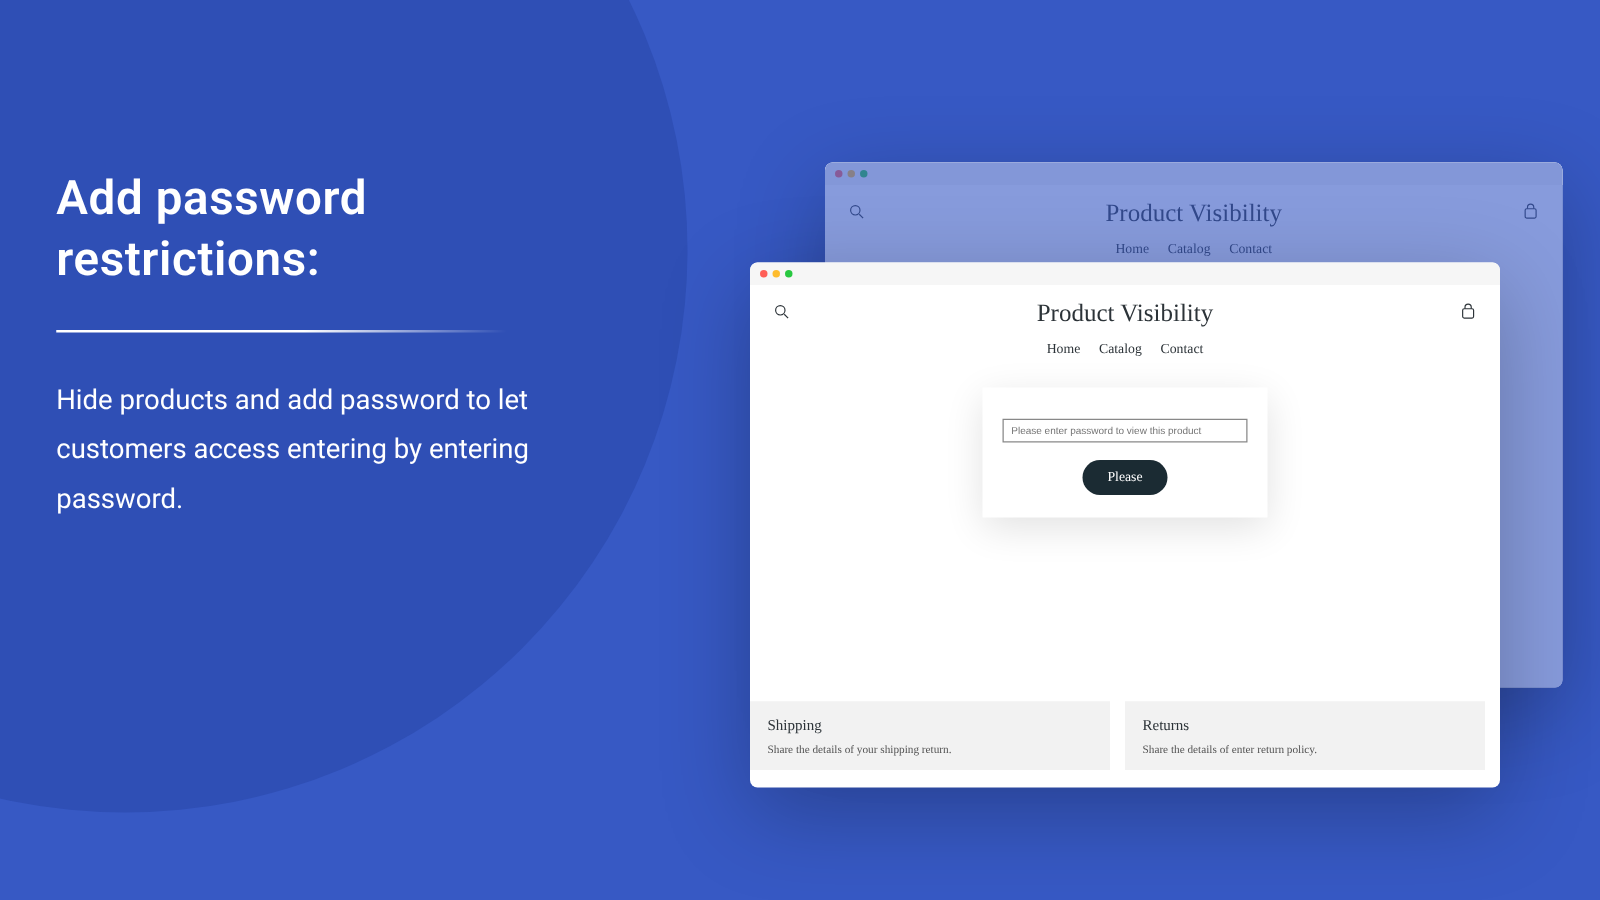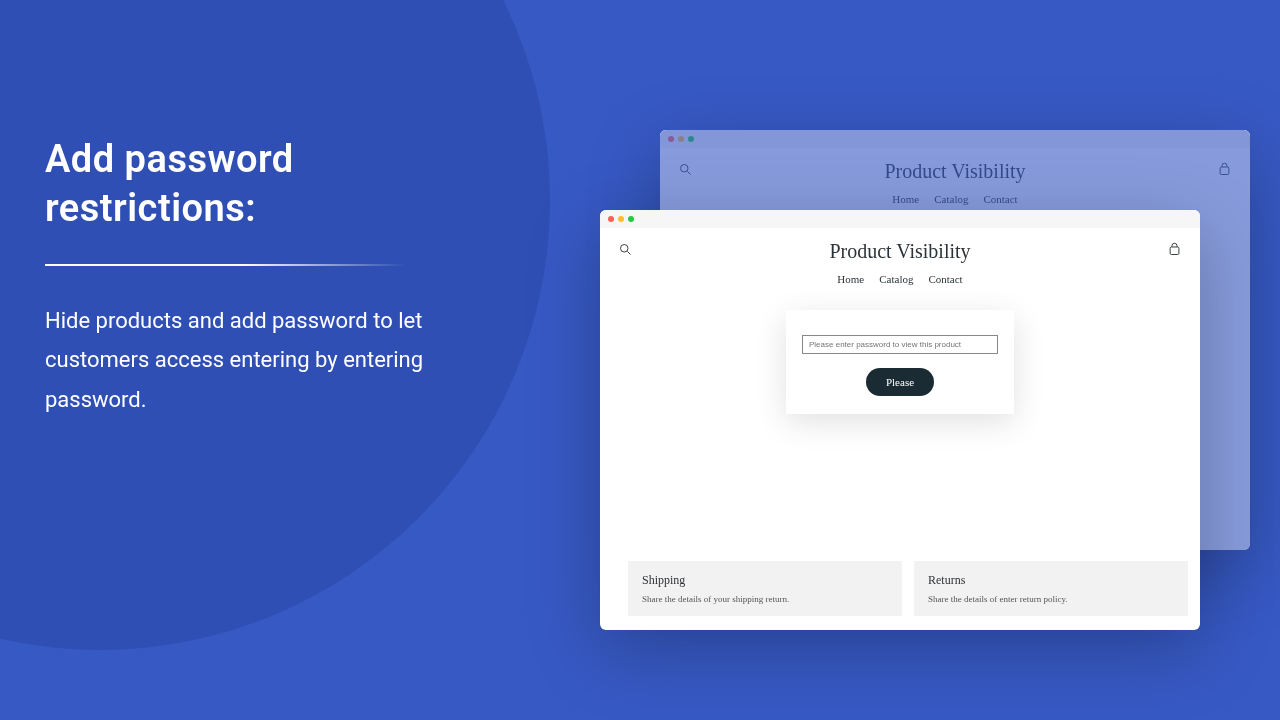--- a/index.html
+++ b/index.html
@@ -140,21 +140,21 @@
   border: none;
   border-radius: 999px;
   padding: 8px 20px;
   font-family: Georgia, serif;
   font-size: 11px;
   cursor: pointer;
 }
 .policies {
   position: absolute;
   bottom: 14px;
-  left: 28px;
+  left: 0;
   right: 12px;
   display: flex;
   gap: 12px;
 }
 .policy {
   flex: 1;
   background: #f2f2f2;
   padding: 12px 14px;
   font-family: Georgia, serif;
   color: #2c3338;

